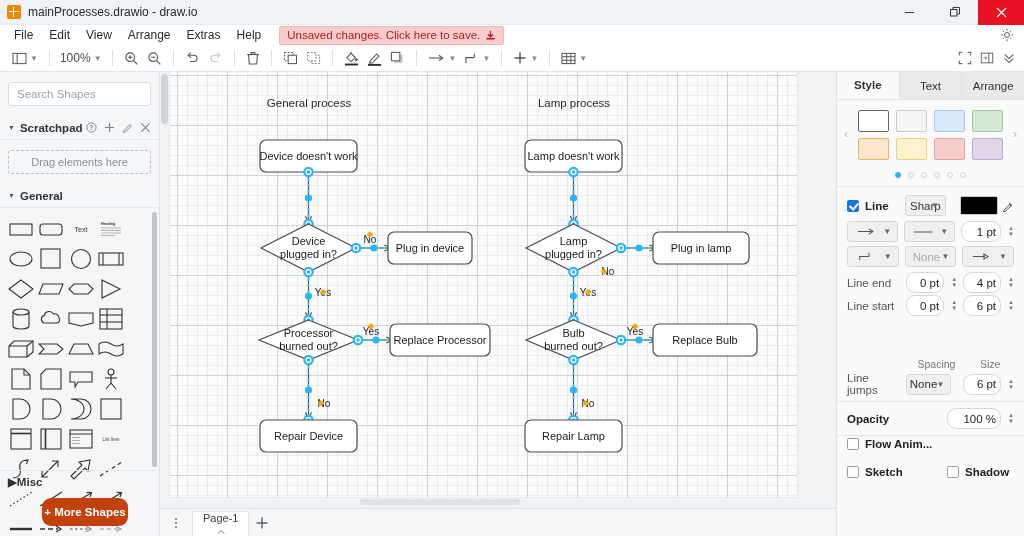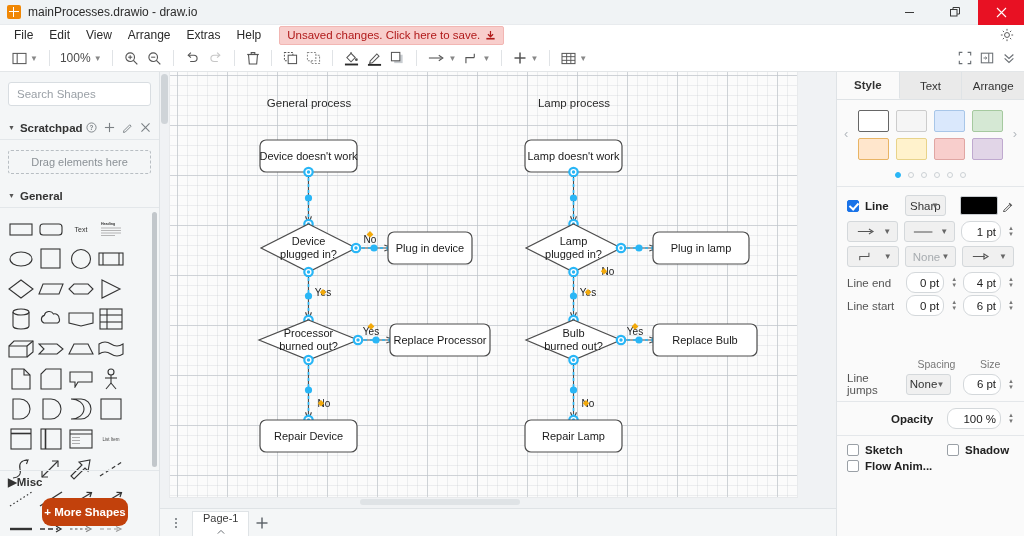--- a/index.html
+++ b/index.html
@@ -1067,38 +1067,38 @@
       </div>
       <div class="spin">
           <span>▲</span>
           <span>▼</span>
         </div>
     </div>
 
     <div class="rp-sep"></div>
 
     <div class="rp-row" style="padding-top:6px;padding-bottom:6px;">
-      <span class="rp-label strong" style="flex:1;margin-left:44px;">Opacity</span>
+      <span class="rp-label strong" style="flex:1;">Opacity</span>
       <div class="numfield" style="width:54px;">
         <span>100 %</span>
       </div>
       <div class="spin">
           <span>▲</span>
           <span>▼</span>
         </div>
     </div>
 
     <div class="rp-sep"></div>
 
+    <div class="rp-row" style="padding-top:2px;padding-bottom:8px;">
+      <span class="chk"></span>
+      <span class="rp-label strong">Flow Anim...</span>
+    </div>
     <div class="rp-row" style="padding-top:8px;padding-bottom:2px;">
       <span class="chk"></span>
       <span class="rp-label strong" style="width:76px;">Sketch</span>
       <span class="chk"></span>
       <span class="rp-label strong">Shadow</span>
     </div>
-    <div class="rp-row" style="padding-top:2px;padding-bottom:8px;">
-      <span class="chk"></span>
-      <span class="rp-label strong">Flow Anim...</span>
-    </div>
 
   </div>
 
 </div>
 
 </body></html>

